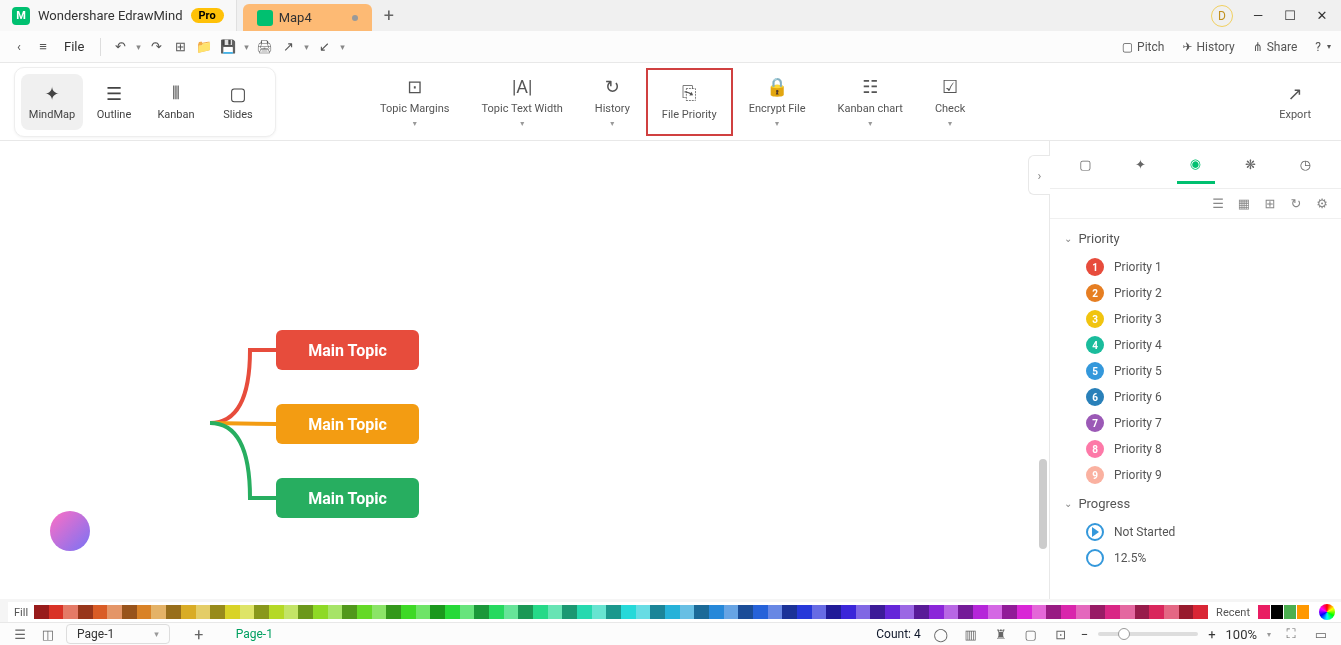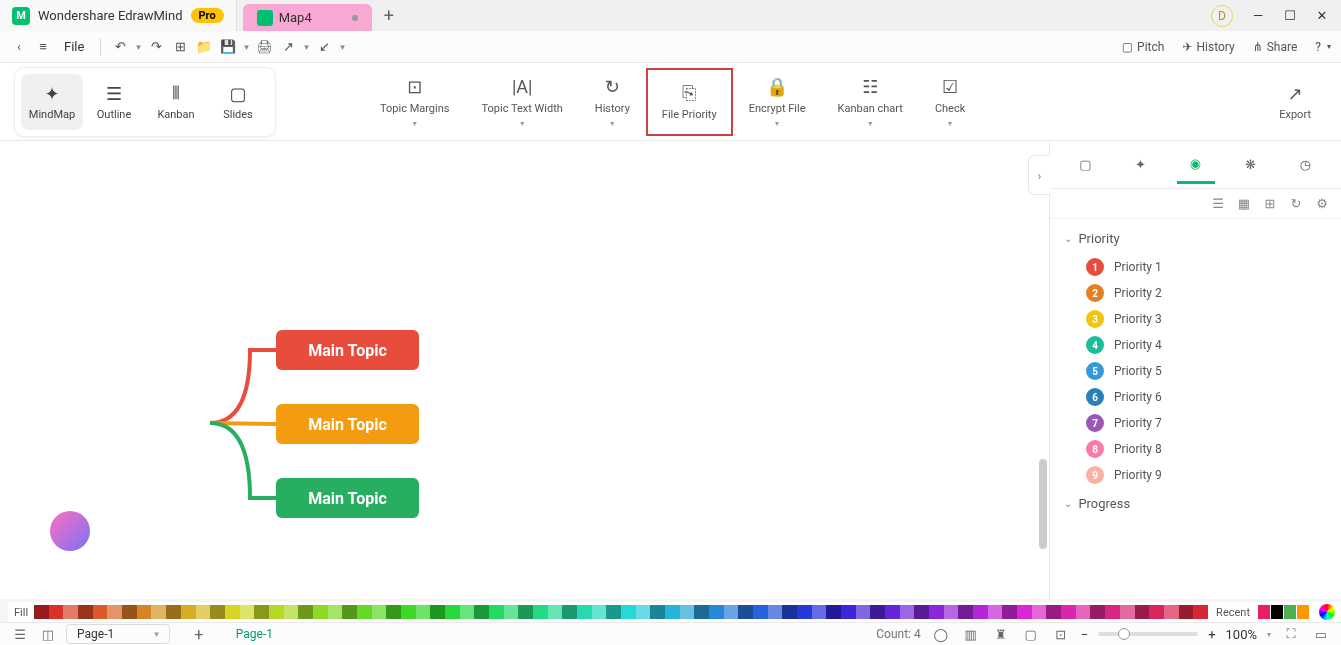--- a/index.html
+++ b/index.html
@@ -1,21 +1,21 @@
 <!DOCTYPE html>
 <html><head>
 <meta charset="utf-8">
 <style>
 *{box-sizing:border-box;margin:0;padding:0;font-family:-apple-system,BlinkMacSystemFont,'Segoe UI',Roboto,Arial,sans-serif;}
 body{width:1341px;height:645px;background:#f5f5f5;overflow:hidden;position:relative;font-size:13px;color:#333;}
 .title-bar{height:31px;background:#f0f0f0;display:flex;align-items:center;position:relative;}
 .app-tab{display:flex;align-items:center;height:31px;padding:0 12px;background:#f8f8f8;border-right:1px solid #e0e0e0;}
 .app-icon{width:18px;height:18px;background:#00c070;border-radius:4px;display:flex;align-items:center;justify-content:center;color:#fff;font-size:11px;font-weight:bold;margin-right:8px;}
 .pro-badge{background:#ffc107;color:#000;font-size:11px;font-weight:bold;padding:1px 8px;border-radius:10px;margin-left:8px;}
-.doc-tab{display:flex;align-items:center;height:27px;padding:0 14px;background:#f9a8d4;border-radius:6px 6px 0 0;margin-left:6px;margin-top:4px;position:relative;}
+.doc-tab{display:flex;align-items:center;height:27px;padding:0 14px;background:#fdba74;border-radius:6px 6px 0 0;margin-left:6px;margin-top:4px;position:relative;}
 .doc-icon{width:16px;height:16px;background:#00c070;border-radius:3px;margin-right:6px;}
 .dot{width:6px;height:6px;background:#999;border-radius:50%;margin-left:40px;}
 .add-tab{margin-left:12px;color:#666;font-size:18px;}
 .win-controls{position:absolute;right:0;display:flex;align-items:center;gap:18px;padding-right:12px;}
 .user-badge{width:22px;height:22px;border:1px solid #f0d060;border-radius:50%;display:flex;align-items:center;justify-content:center;color:#c09020;font-size:12px;}
 .win-btn{width:14px;height:14px;display:flex;align-items:center;justify-content:center;color:#333;}
 .menu-bar{height:32px;background:#fcfcfc;border-bottom:1px solid #e8e8e8;display:flex;align-items:center;padding:0 8px;position:relative;}
 .menu-left{display:flex;align-items:center;gap:2px;}
 .m-btn{width:22px;height:22px;display:flex;align-items:center;justify-content:center;color:#555;border-radius:3px;}
 .m-btn.arrow{width:10px;font-size:9px;color:#888;}
@@ -74,21 +74,21 @@
 .recent-colors{display:flex;gap:1px;}
 .recent-color{width:12px;height:14px;}
 .color-wheel{width:16px;height:16px;border-radius:50%;background:conic-gradient(red,yellow,lime,cyan,blue,magenta,red);margin-left:8px;}
 .status-bar{position:absolute;bottom:0;left:0;right:0;height:23px;background:#fcfcfc;border-top:1px solid #e8e8e8;display:flex;align-items:center;padding:0 10px;}
 .sb-left{display:flex;align-items:center;gap:8px;}
 .sb-btn{width:20px;height:18px;display:flex;align-items:center;justify-content:center;color:#666;}
 .page-select{display:flex;align-items:center;gap:40px;padding:2px 10px;border:1px solid #ddd;border-radius:4px;font-size:12px;}
 .page-tab{color:#00a060;font-size:12px;margin-left:20px;}
 .add-page{width:18px;height:18px;display:flex;align-items:center;justify-content:center;color:#666;font-size:16px;margin-left:12px;}
 .sb-right{position:absolute;right:10px;display:flex;align-items:center;gap:10px;}
-.count-label{font-size:12px;color:#737373;}
+.count-label{font-size:12px;color:#0f172a;}
 .zoom-slider{width:100px;height:4px;background:#ddd;position:relative;border-radius:2px;}
 .zoom-handle{position:absolute;left:20px;top:-4px;width:12px;height:12px;background:#fff;border:1px solid #999;border-radius:50%;}
 </style>
 </head>
 <body>
 
 <div class="title-bar">
   <div class="app-tab">
     <div class="app-icon">M</div>
     <span>Wondershare EdrawMind</span>
@@ -285,20 +285,31 @@
           <span>Priority 8</span>
         </div>
         <div class="priority-item">
           <span class="pri-badge" style="background:#fab1a0">9</span>
           <span>Priority 9</span>
         </div>
       </div>
     <div class="section-header">
         <span class="chev">⌄</span>
         <span>Progress</span>
+      </div>
+    <div class="priority-list" id="progress-list">
+        <div class="priority-item">
+          <span class="prog-icon play"></span>
+          <span>Not Started</span>
+        </div>
+        <div class="priority-item">
+          <span class="prog-icon"></span>
+          <span>12.5%</span>
+        </div>
+        <div class="priority-item"></div>
       </div>
   </div>
 </div>
 
 <div class="color-bar">
   <span class="fill-label">Fill</span>
   <div class="color-strip" id="color-strip">
       <div class="color-cell" style="background: rgb(152, 27, 27);"></div>
       <div class="color-cell" style="background: rgb(217, 50, 38);"></div>
       <div class="color-cell" style="background: rgb(228, 122, 103);"></div>

